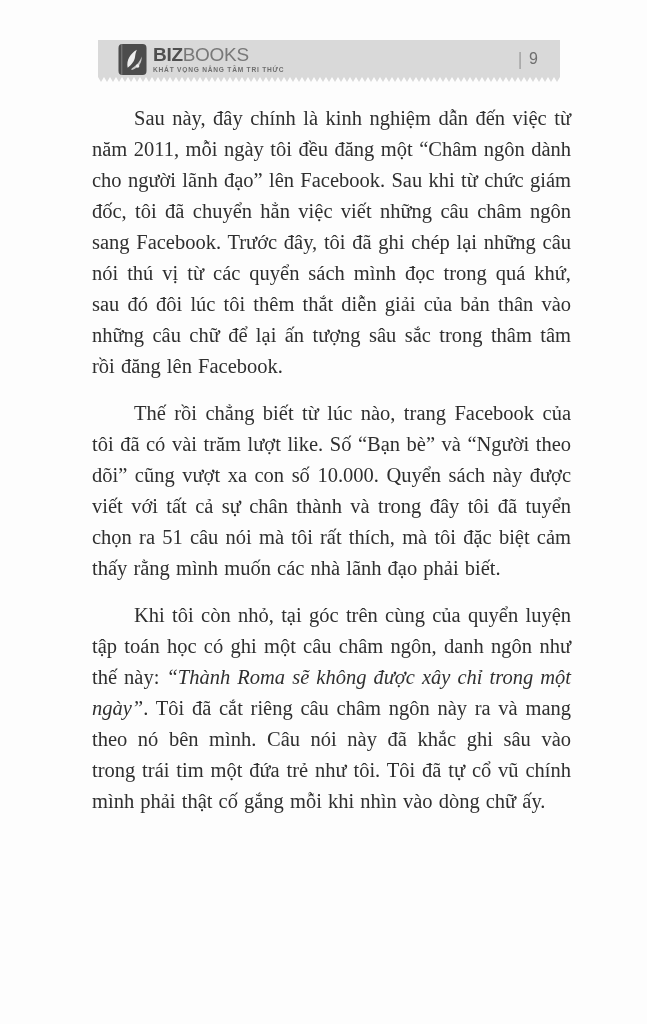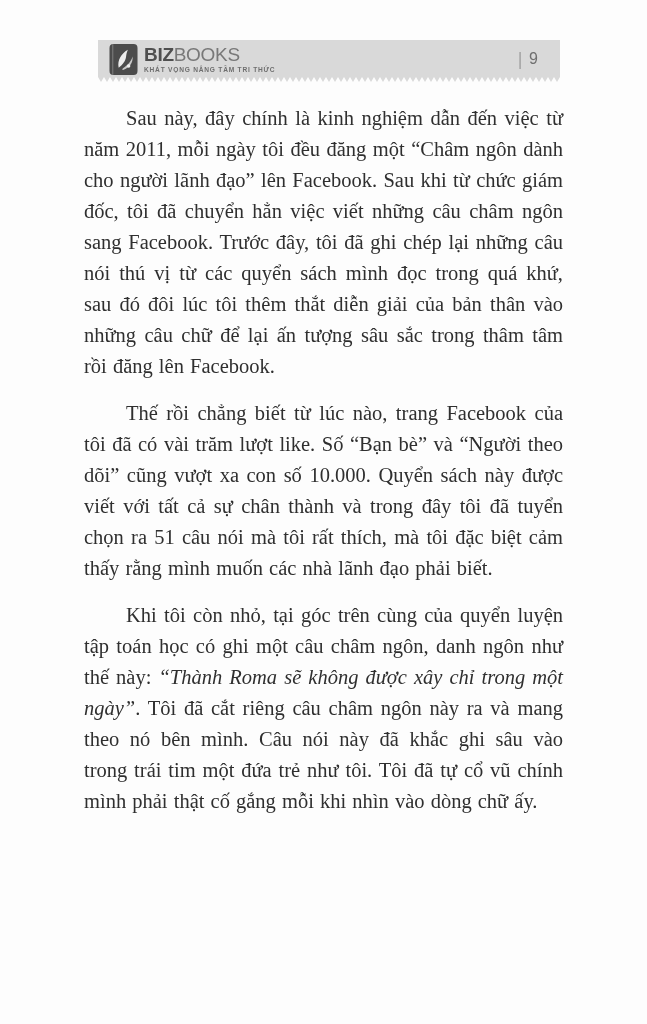--- a/index.html
+++ b/index.html
@@ -20,21 +20,21 @@
   .header-bar {
     position: absolute;
     left: 98px;
     top: 40px;
     width: 462px;
     height: 37px;
     background: #d9d9d9;
     display: flex;
     align-items: center;
     justify-content: space-between;
-    padding: 0 22px 0 11px;
+    padding: 0 22px 0 20px;
   }
   .header-zigzag {
     position: absolute;
     left: 98px;
     top: 77px;
     width: 462px;
     height: 5px;
     display: block;
   }
   .brand {
@@ -68,21 +68,21 @@
     color: #6f6f6f;
     display: flex;
     align-items: center;
     gap: 7px;
   }
   .pageno .sep { color: #9c9c9c; font-weight: 300; transform: scaleY(1.15); }
 
   
   .page-body {
     position: absolute;
-    left: 84px;
+    left: 92px;
     top: 103px;
     width: 479px;
     color: #2f2f2f;
   }
   .para {
     font-size: 20.5px;
     line-height: 31px;
     text-align: justify;
     text-indent: 42px;
     margin-bottom: 16px;

